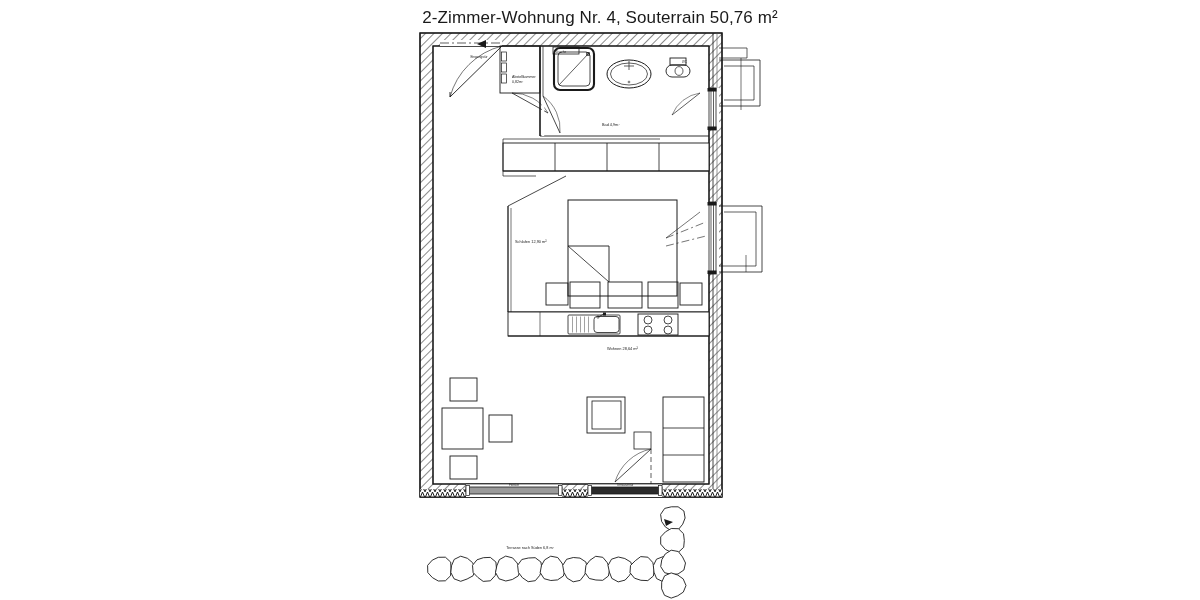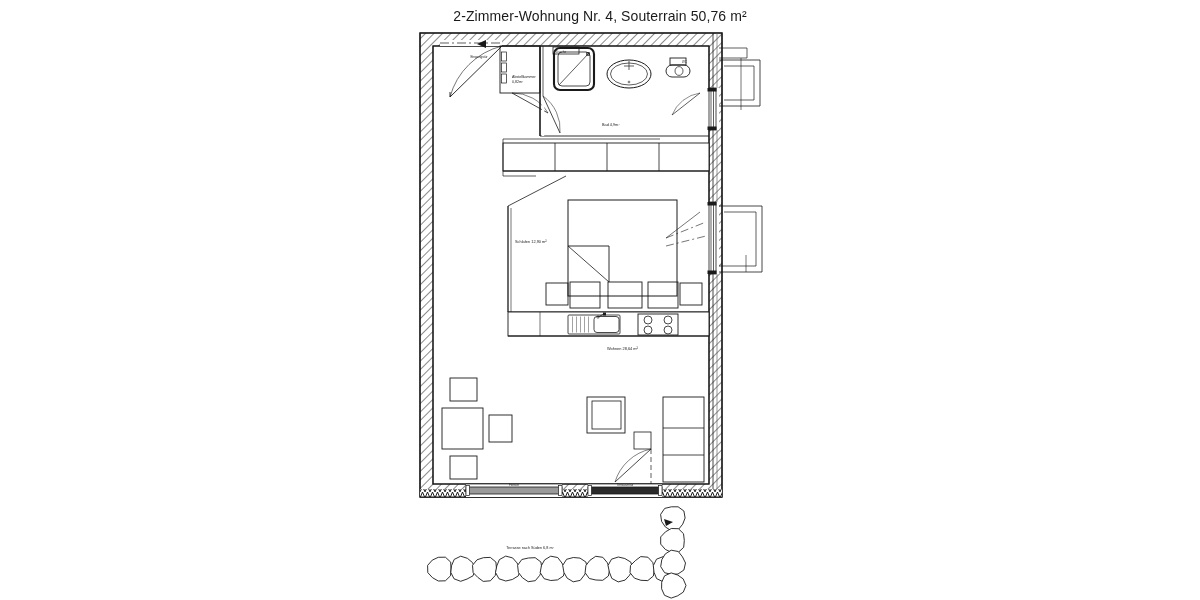--- a/index.html
+++ b/index.html
@@ -8,21 +8,21 @@
     width:1200px;height:600px;
     background:#ffffff;
     font-family:"Liberation Sans", sans-serif;
     overflow:hidden;
     position:relative;
   }
   #plan-title{
     position:absolute;
     left:0; top:8px; width:1200px;
     text-align:center;
-    font-size:14px;
+    font-size:17px;
     color:#1a1a1a;
     letter-spacing:0.1px;
     white-space:nowrap;
   }
   #plan-canvas{
     position:absolute;
     left:0; top:0;
     width:1200px; height:600px;
   }
   .lbl{

